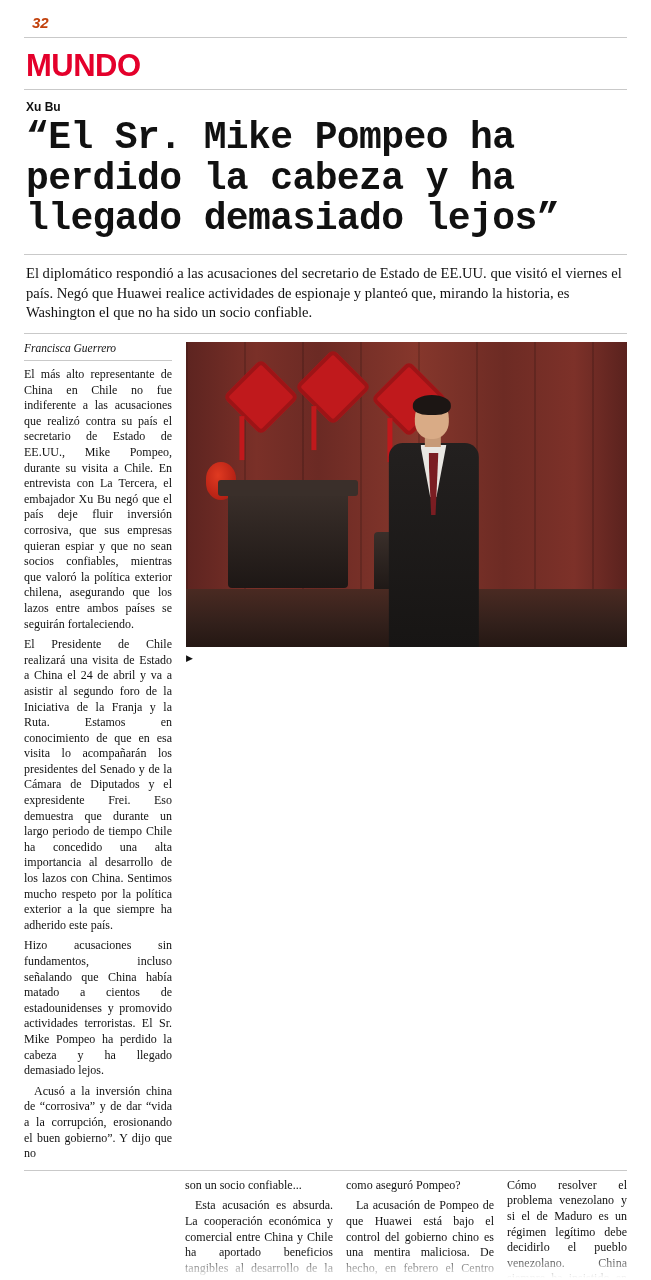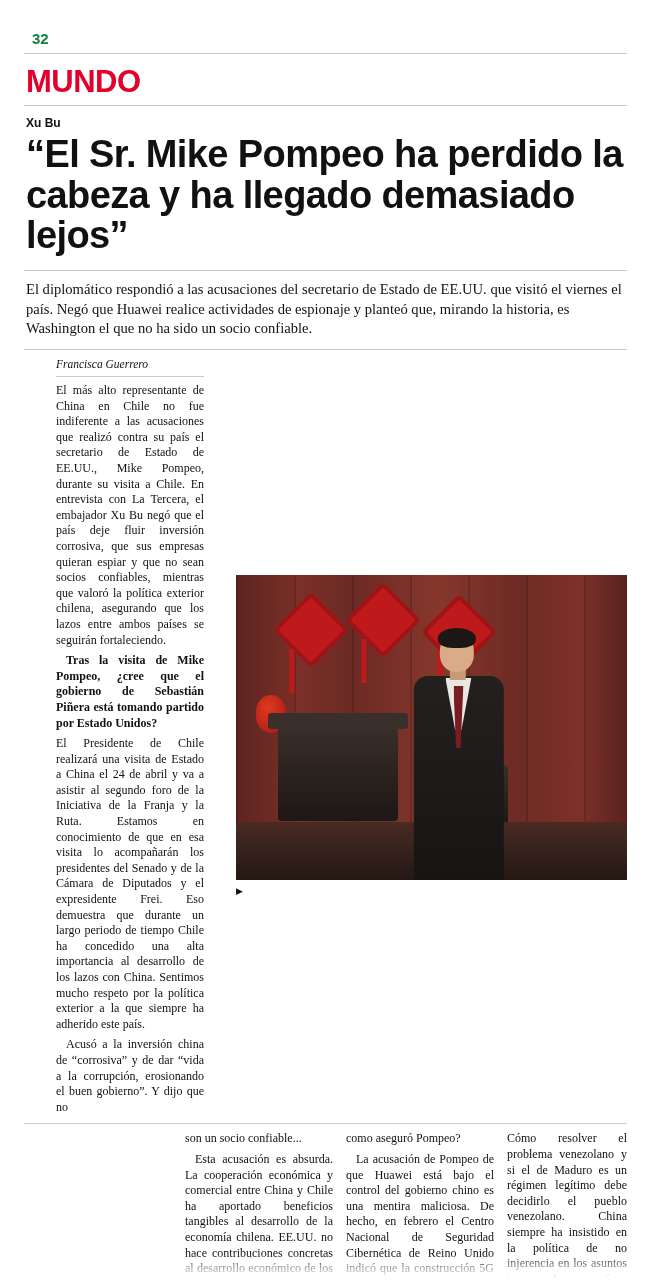--- a/index.html
+++ b/index.html
@@ -19,23 +19,24 @@
     width: 651px;
     height: 1280px;
     box-sizing: border-box;
     padding: 14px 24px 0 24px;
     position: relative;
   }
   .folio {
     font-family: "Liberation Sans", sans-serif;
     font-weight: bold;
     font-size: 15px;
-    color: #15803d;
+    color: #c2410c;
     letter-spacing: 0px;
-    margin: 16px 0 2px 8px;
+    margin: 0 0 2px 8px;
+    font-style: italic;
   }
   .rule-top {
     border-top: 1px solid #c9c9c9;
     margin: 6px 0 10px 0;
   }
   .section-title {
     font-family: "Liberation Sans", sans-serif;
     font-weight: bold;
     font-size: 31px;
     color: #e4002b;
@@ -54,21 +55,21 @@
     margin: 0 0 1px 2px;
     color: #111;
   }
   .kicker-role {
     font-family: "Liberation Sans", sans-serif;
     font-size: 11.5px;
     margin: 0 0 6px 2px;
     color: #222;
   }
   .headline {
-    font-family: Liberation Sans, sans-serif;
+    font-family: Liberation Mono, monospace;
     font-weight: bold;
     font-size: 38px;
     line-height: 1.07;
     letter-spacing: -0.6px;
     margin: 4px 0 14px 2px;
     color: #111;
   }
   .rule-under-headline {
     border-top: 1px solid #c9c9c9;
     margin: 6px 0 9px 0;
@@ -80,23 +81,22 @@
     margin: 0 0 0 2px;
     color: #111;
   }
   .rule-under-lede {
     border-top: 1px solid #c9c9c9;
     margin: 10px 0 8px 0;
   }
 
   .top-area {
     display: flex;
-    gap: 32px;
-    align-items: center;
-    margin-left: 32px;
+    gap: 14px;
+    align-items: flex-start;
   }
   .col-left-top {
     width: 148px;
     flex: 0 0 148px;
   }
   .byline {
     font-family: "Liberation Serif", serif;
     font-style: italic;
     font-size: 11.5px;
     margin: 0 0 6px 0;
@@ -288,22 +288,22 @@
   <div class="lede">El diplomático respondió a las acusaciones del secretario de Estado de EE.UU. que visitó el viernes el país. Negó que Huawei realice actividades de espionaje y planteó que, mirando la historia, es Washington el que no ha sido un socio confiable.</div>
   <div class="rule-under-lede"></div>
 
   <div class="top-area">
 
     <div class="col-left-top">
       <div class="byline">Francisca Guerrero</div>
       <div class="byline-rule"></div>
       <div class="body-text">
         <p>El más alto representante de China en Chile no fue indiferente a las acusaciones que realizó contra su país el secretario de Estado de EE.UU., Mike Pompeo, durante su visita a Chile. En entrevista con La Tercera, el embajador Xu Bu negó que el país deje fluir inversión corrosiva, que sus empresas quieran espiar y que no sean socios confiables, mientras que valoró la política exterior chilena, asegurando que los lazos entre ambos países se seguirán fortaleciendo.</p>
-        <p class="q indent">Tras la visita de Mike Pompeo, ¿cree que el gobierno de Sebastián Piñera está tomando partido por Estado Unidos?</p>
         <p>El Presidente de Chile realizará una visita de Estado a China el 24 de abril y va a asistir al segundo foro de la Iniciativa de la Franja y la Ruta. Estamos en conocimiento de que en esa visita lo acompañarán los presidentes del Senado y de la Cámara de Diputados y el expresidente Frei. Eso demuestra que durante un largo periodo de tiempo Chile ha concedido una alta importancia al desarrollo de los lazos con China. Sentimos mucho respeto por la política exterior a la que siempre ha adherido este país.</p>
+        <p>Hizo acusaciones sin fundamentos, incluso señalando que China había matado a cientos de estadounidenses y promovido actividades terroristas. El Sr. Mike Pompeo ha perdido la cabeza y ha llegado demasiado lejos.</p>
         <p class="indent">Acusó a la inversión china de “corrosiva” y de dar “vida a la corrupción, erosionando el buen gobierno”. Y dijo que no</p>
       </div>
     </div>
 
     <div class="photo-wrap">
       <div class="photo">
         <div class="wall"></div>
         <div class="panel-lines"></div>
         <div class="knot k1"></div>
         <div class="knot k2"></div>

